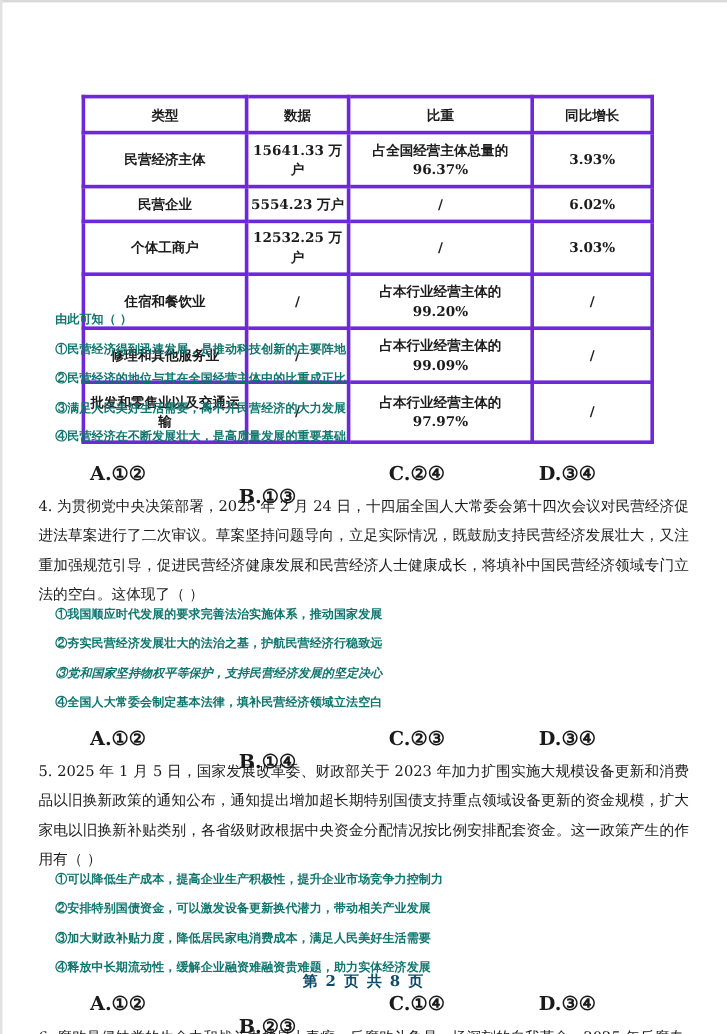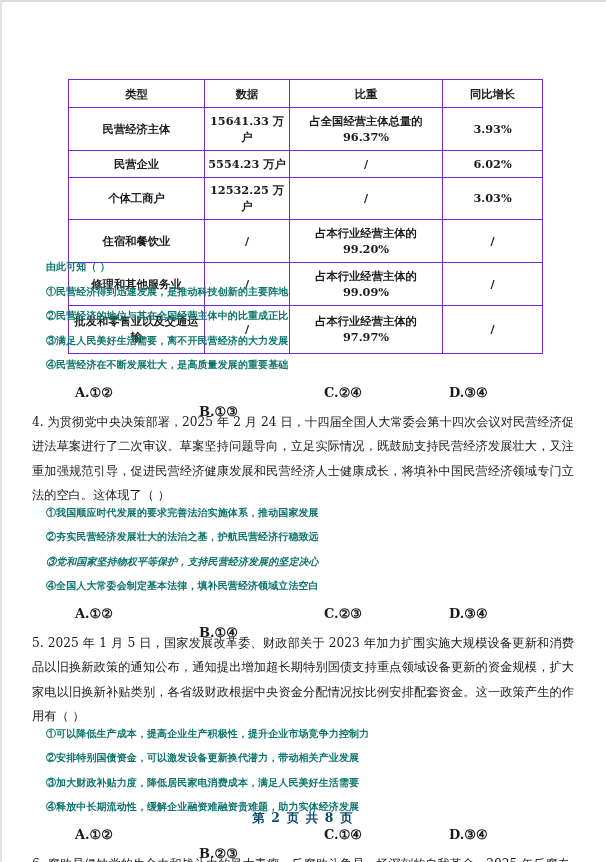--- a/index.html
+++ b/index.html
@@ -42,21 +42,21 @@
     left: 68px;
     top: 79px;
     width: 474px;
   }
   table.data-table {
     border-collapse: collapse;
     width: 474px;
     table-layout: fixed;
   }
   table.data-table td, table.data-table th {
-    border: 1px solid #6d28d9;
+    border: 3px solid #6d28d9;
     text-align: center;
     vertical-align: middle;
     font-size: 11.3px;
     font-weight: 600;
     padding: 4.5px 2px;
     line-height: 1.45;
     font-family: "DejaVu Serif", "Liberation Serif", serif;
     color: #1c1c1c;
   }
   table.data-table th {
@@ -92,21 +92,21 @@
     text-justify: inter-ideograph;
     font-weight: 400;
     color: #1a1a1a;
   }
 
   .opts {
     position: absolute;
     left: 32px;
     width: 542px;
     height: 20px;
-    font-size: 13px;
+    font-size: 16px;
     font-weight: 600;
   }
   .opts span.opt {
     position: absolute;
     white-space: nowrap;
   }
   .opt-a { left: 43px; }
   .opt-b { left: 167px; margin-top: 19px; }
   .opt-c { left: 292px; }
   .opt-d { left: 417px; }

